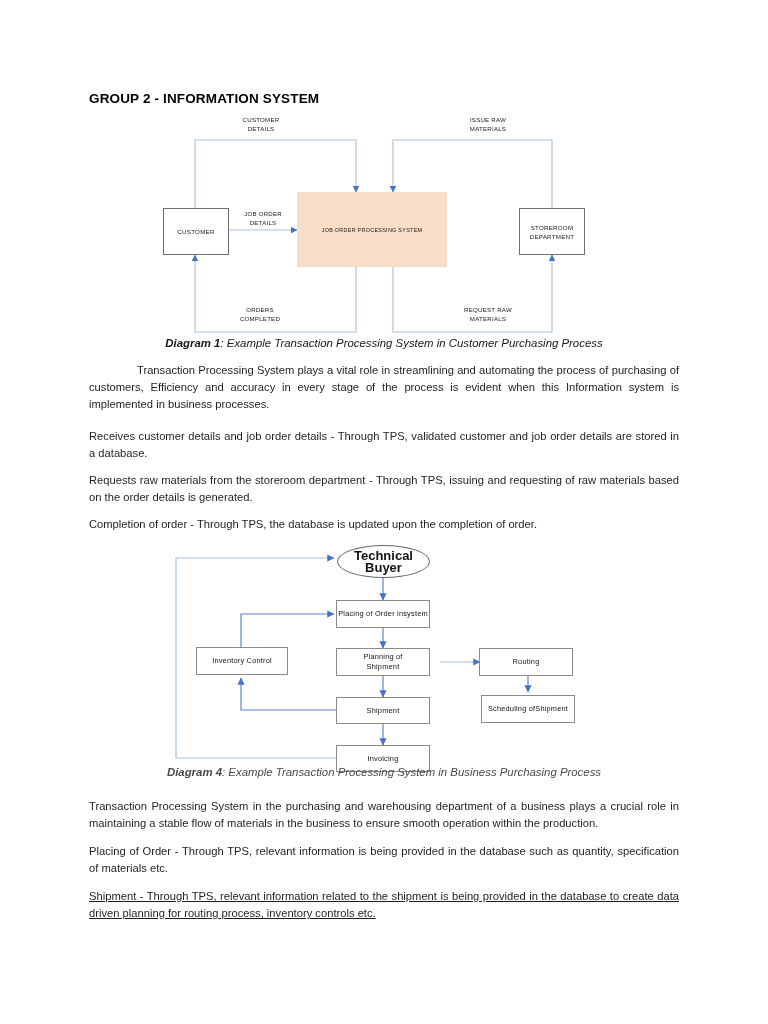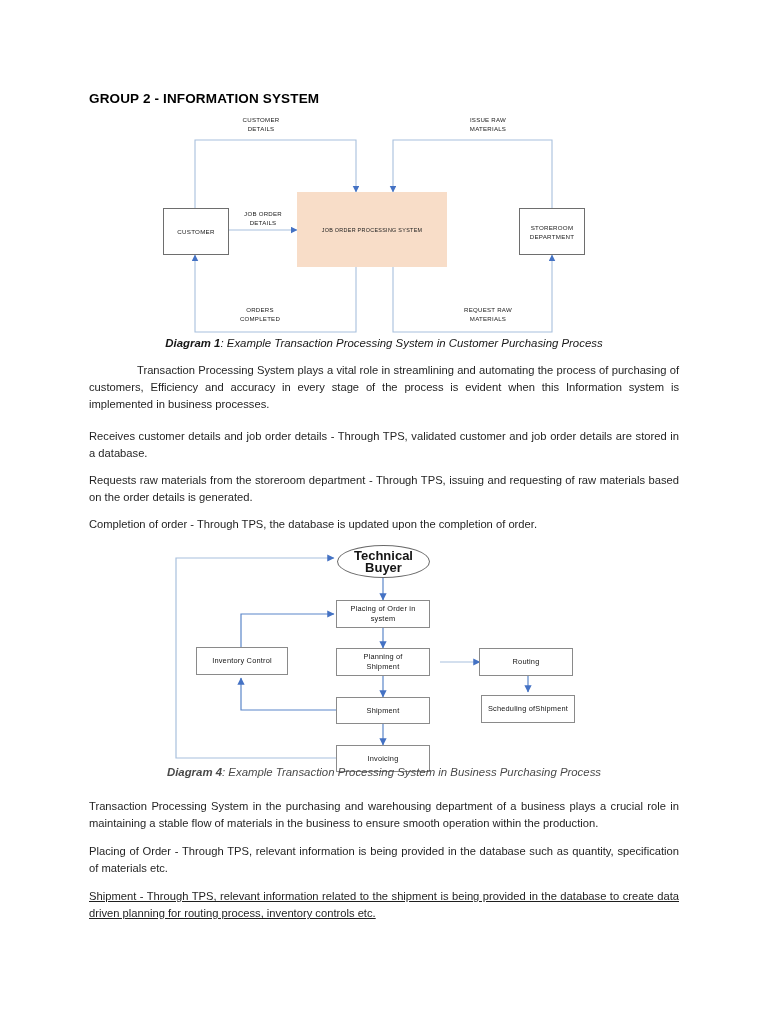--- a/index.html
+++ b/index.html
@@ -233,21 +233,21 @@
 
         <path d="M241,107 L241,74 L334,74" stroke="#5b86c9" marker-end="url(#ah2)"></path>
       </g>
     </svg>
 
     <div class="d2-ellipse" style="left:337px;top:5px;width:93px;height:33px;flex-direction:column;">
       <span>Technical</span>
       <span>Buyer</span>
     </div>
 
-    <div class="d2-box" style="left:336px;top:60px;width:94px;height:28px;flex-direction:column;">
+    <div class="d2-box" style="left:336px;top:60px;width:94px;height:28px;flex-direction:row;">
       <span>Placing of Order in</span>
       <span>system</span>
     </div>
 
     <div class="d2-box" style="left:336px;top:108px;width:94px;height:28px;flex-direction:column;">
       <span>Planning of</span>
       <span>Shipment</span>
     </div>
 
     <div class="d2-box" style="left:336px;top:157px;width:94px;height:27px;">

